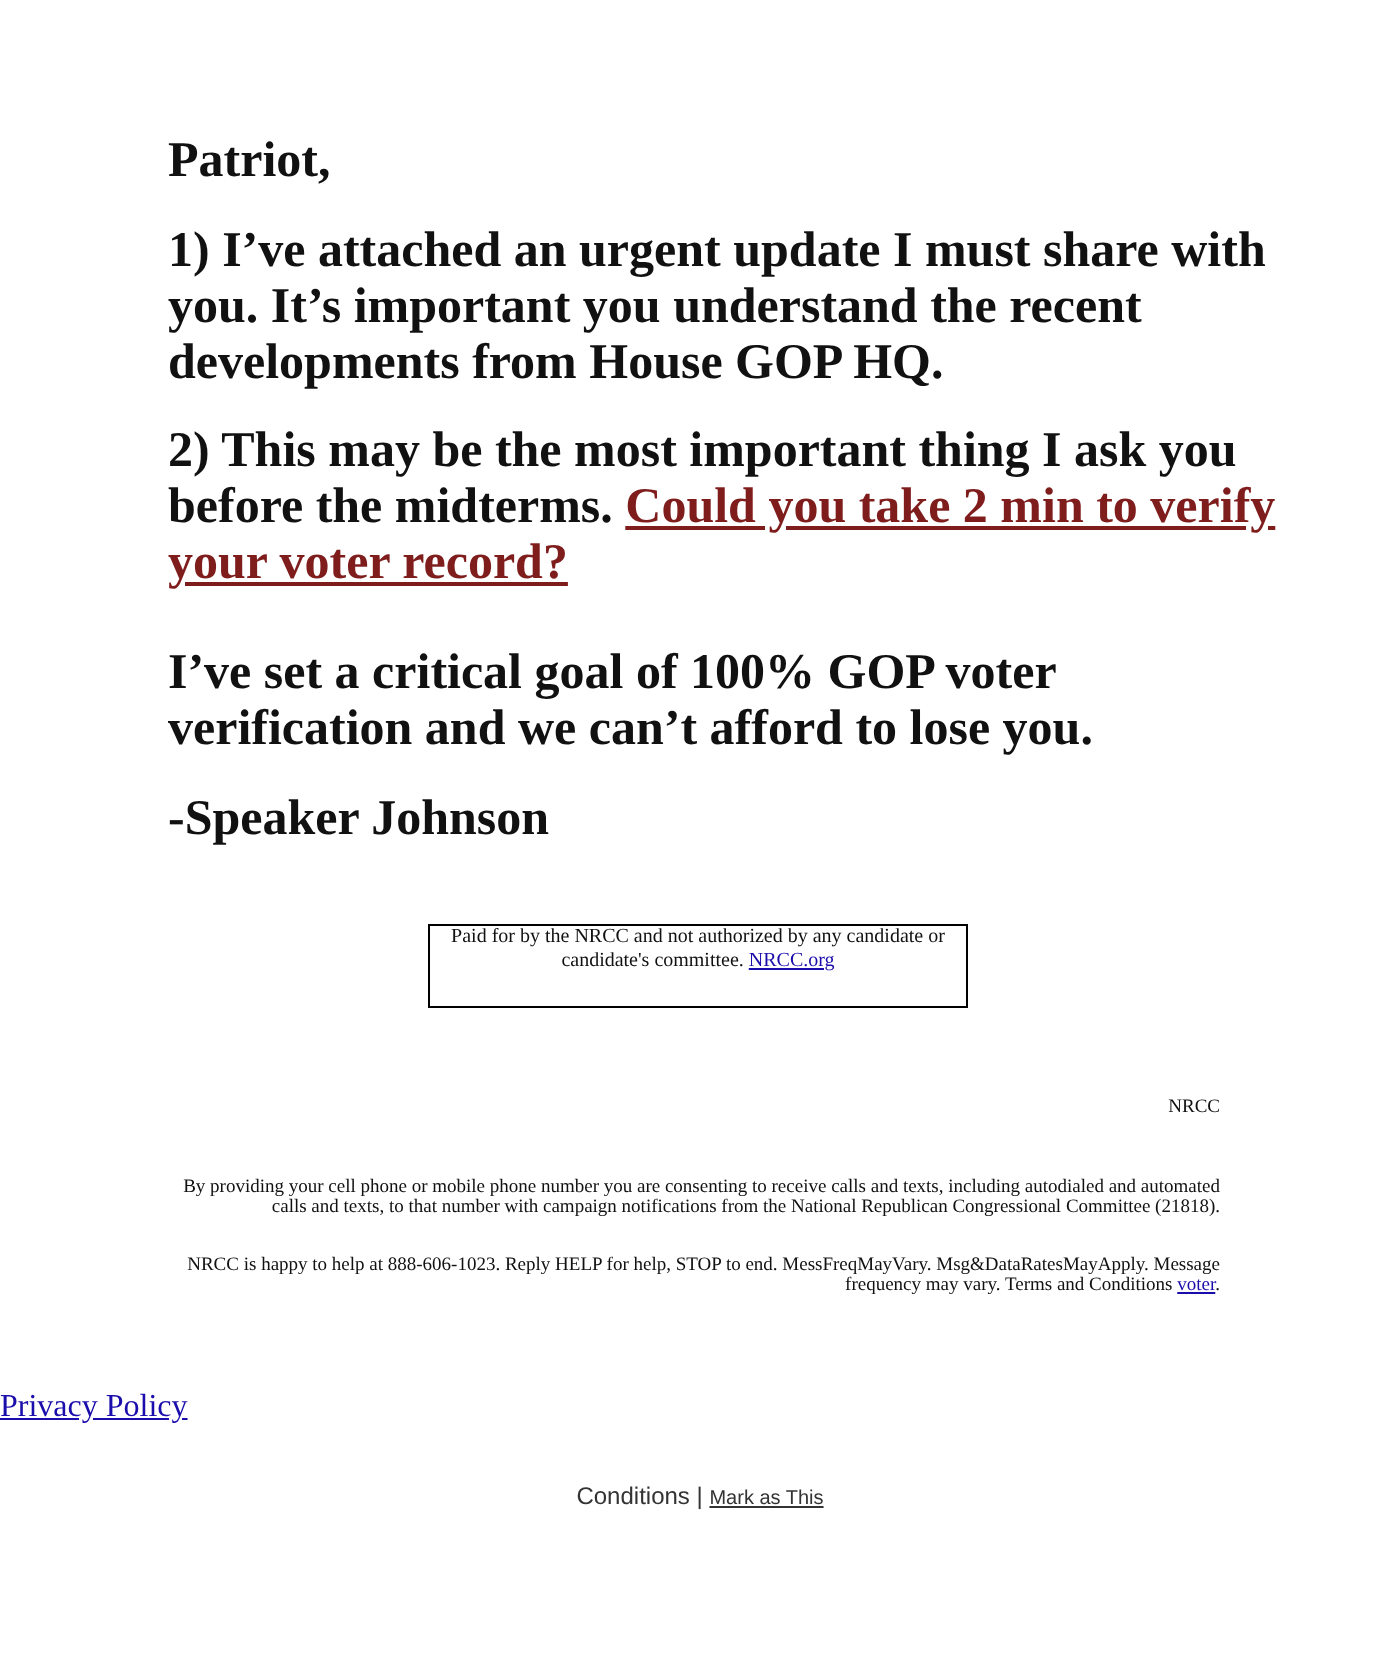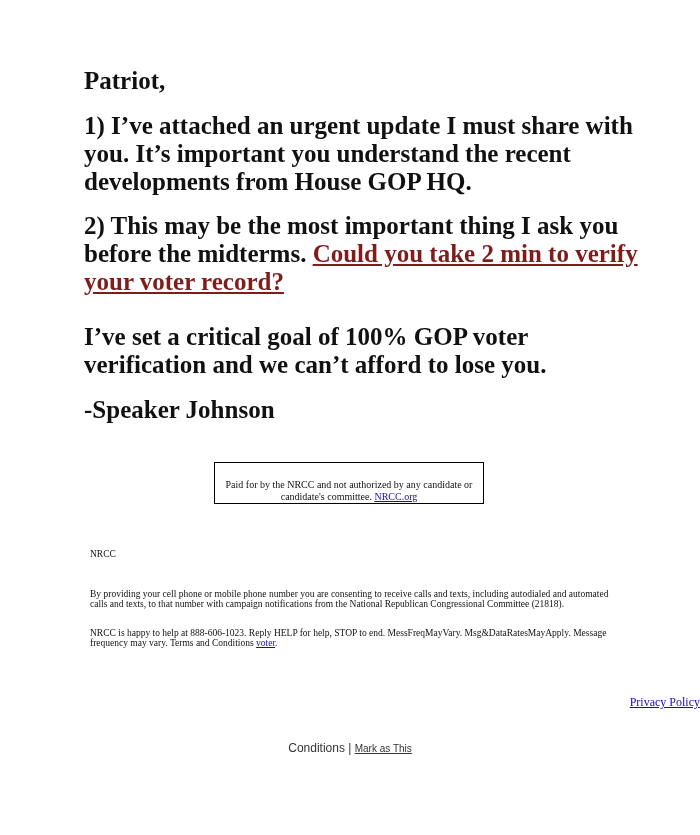--- a/index.html
+++ b/index.html
@@ -38,60 +38,60 @@
 
     .disclaimer-box {
       position: absolute;
       left: 214px;
       top: 462px;
       width: 270px;
       height: 42px;
       border: 1px solid #000000;
       box-sizing: border-box;
       display: flex;
-      align-items: flex-end;
+      align-items: flex-start;
       justify-content: center;
       text-align: center;
       font-family: "Liberation Serif", "DejaVu Serif", serif;
       font-size: 10px;
       line-height: 12px;
       color: #111111;
       padding: 0 8px;
     }
     .disclaimer-box a {
       color: #1a0dab;
       text-decoration: underline;
     }
 
     .footer-block {
       position: absolute;
       left: 90px;
       width: 520px;
-      text-align: left;
+      text-align: right;
       font-family: "Liberation Serif", "DejaVu Serif", serif;
       font-size: 9.5px;
       line-height: 10px;
       color: #111111;
     }
     #address { top: 549px; }
     #consent { top: 589px; font-family: Liberation Serif, serif; }
     #help { top: 628px; }
     .footer-block a {
       color: #1a0dab;
       text-decoration: underline;
     }
 
     #privacy {
       position: absolute;
       left: 0;
       width: 700px;
       top: 695px;
-      text-align: right;
+      text-align: left;
       font-family: "Liberation Serif", "DejaVu Serif", serif;
-      font-size: 12px;
+      font-size: 16px;
     }
     #privacy a {
       color: #1a0dab;
       text-decoration: underline;
     }
 
     #unsub-row {
       position: absolute;
       left: 0;
       width: 700px;

